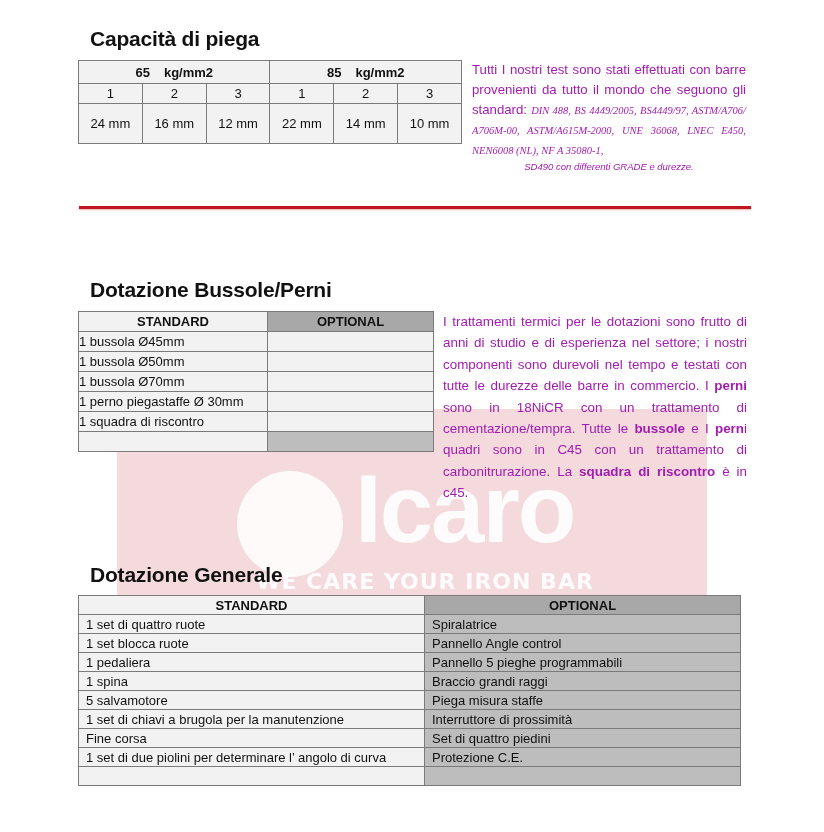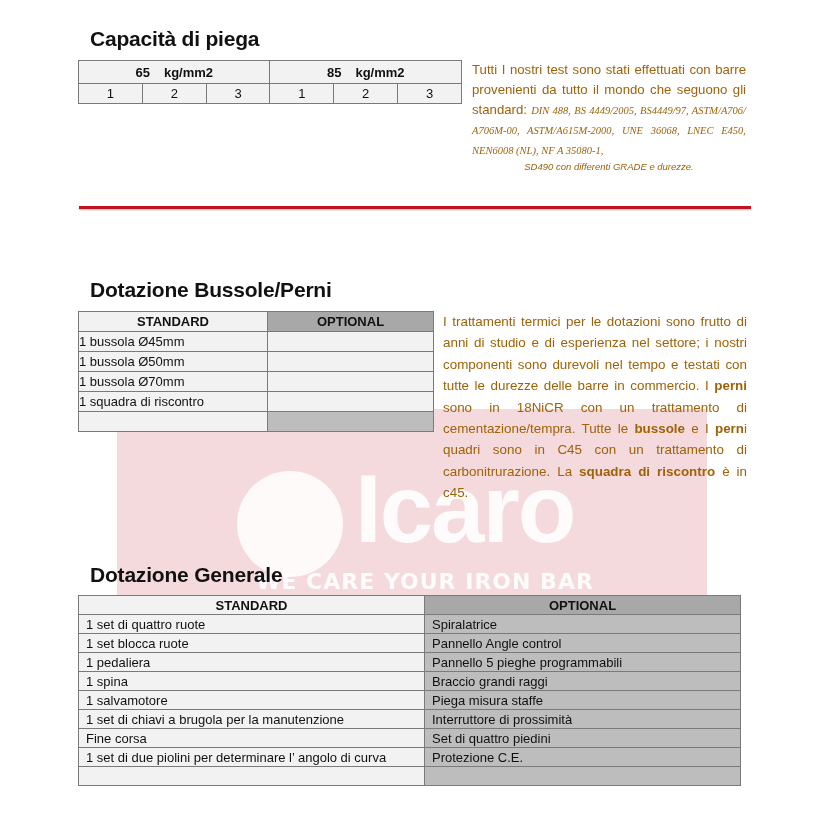--- a/index.html
+++ b/index.html
@@ -18,21 +18,21 @@
     
     #cap-table { left: 78px; top: 60px; width: 384px; font-size: 13px; }
     #cap-table td { background: #f2f2f2; text-align: center; }
     #cap-table tr.h1 td { height: 22px; font-weight: bold; }
     #cap-table tr.h2 td { height: 19px; }
     #cap-table tr.vals td { height: 39px; }
     #cap-table .grp { display: inline-block; }
     #cap-table .grp span + span { margin-left: 14px; }
 
     .para {
-      text-align: justify; font-size: 13.2px; line-height: 20px; color: #a16207;
+      text-align: justify; font-size: 13.2px; line-height: 20px; color: #a21caf;
     }
     .para .std { font-family: "Liberation Serif", serif; font-style: italic; font-size: 10.5px; line-height: 16px; }
     .para .small { font-style: italic; font-size: 9.5px; }
 
     #red-rule {
       left: 79px; top: 206px; width: 672px; height: 3px; background: #c0141e;
       box-shadow: 0 1px 2px rgba(192,20,30,0.35);
     }
 
     
@@ -94,20 +94,28 @@
     </td>
   </tr>
   <tr class="h2">
     <td>1</td>
     <td>2</td>
     <td>3</td>
     <td>1</td>
     <td>2</td>
     <td>3</td>
   </tr>
+  <tr class="vals">
+    <td>24 mm</td>
+    <td>16 mm</td>
+    <td>12 mm</td>
+    <td>22 mm</td>
+    <td>14 mm</td>
+    <td>10 mm</td>
+  </tr>
 </tbody>
   </table>
 
 <div class="abs para" style="left:472px; top:60px; width:274px;">
   <span>Tutti I nostri test sono stati effettuati con barre provenienti da tutto il mondo che seguono gli standard: </span><span class="std">DIN 488, BS 4449/2005, BS4449/97, ASTM/A706/ A706M-00, ASTM/A615M-2000, UNE 36068, LNEC E450, NEN6008 (NL), NF A 35080-1,</span>
   <div class="small" style="line-height:14px; text-align:center;">SD490 con differenti GRADE e durezze.</div>
 </div>
 
 <div id="red-rule" class="abs"></div>
 
@@ -125,20 +133,24 @@
       </tr>
   <tr>
         <td class="std">1 bussola Ø50mm</td>
         <td class="opt"></td>
       </tr>
   <tr>
         <td class="std">1 bussola Ø70mm</td>
         <td class="opt"></td>
       </tr>
   <tr>
+        <td class="std">1 perno piegastaffe Ø 30mm</td>
+        <td class="opt"></td>
+      </tr>
+  <tr>
         <td class="std">1 squadra di riscontro</td>
         <td class="opt"></td>
       </tr>
   <tr class="last">
         <td class="std"></td>
         <td class="opt"></td>
       </tr>
 </tbody>
   </table>
 
@@ -164,21 +176,21 @@
       </tr>
   <tr>
         <td class="std">1 pedaliera</td>
         <td class="opt">Pannello 5 pieghe programmabili</td>
       </tr>
   <tr>
         <td class="std">1 spina</td>
         <td class="opt">Braccio grandi raggi</td>
       </tr>
   <tr>
-        <td class="std">1 salvamotore</td>
+        <td class="std">5 salvamotore</td>
         <td class="opt">Piega misura staffe</td>
       </tr>
   <tr>
         <td class="std">1 set di chiavi a brugola per la manutenzione</td>
         <td class="opt">Interruttore di prossimità</td>
       </tr>
   <tr>
         <td class="std">Fine corsa</td>
         <td class="opt">Set di quattro piedini</td>
       </tr>

